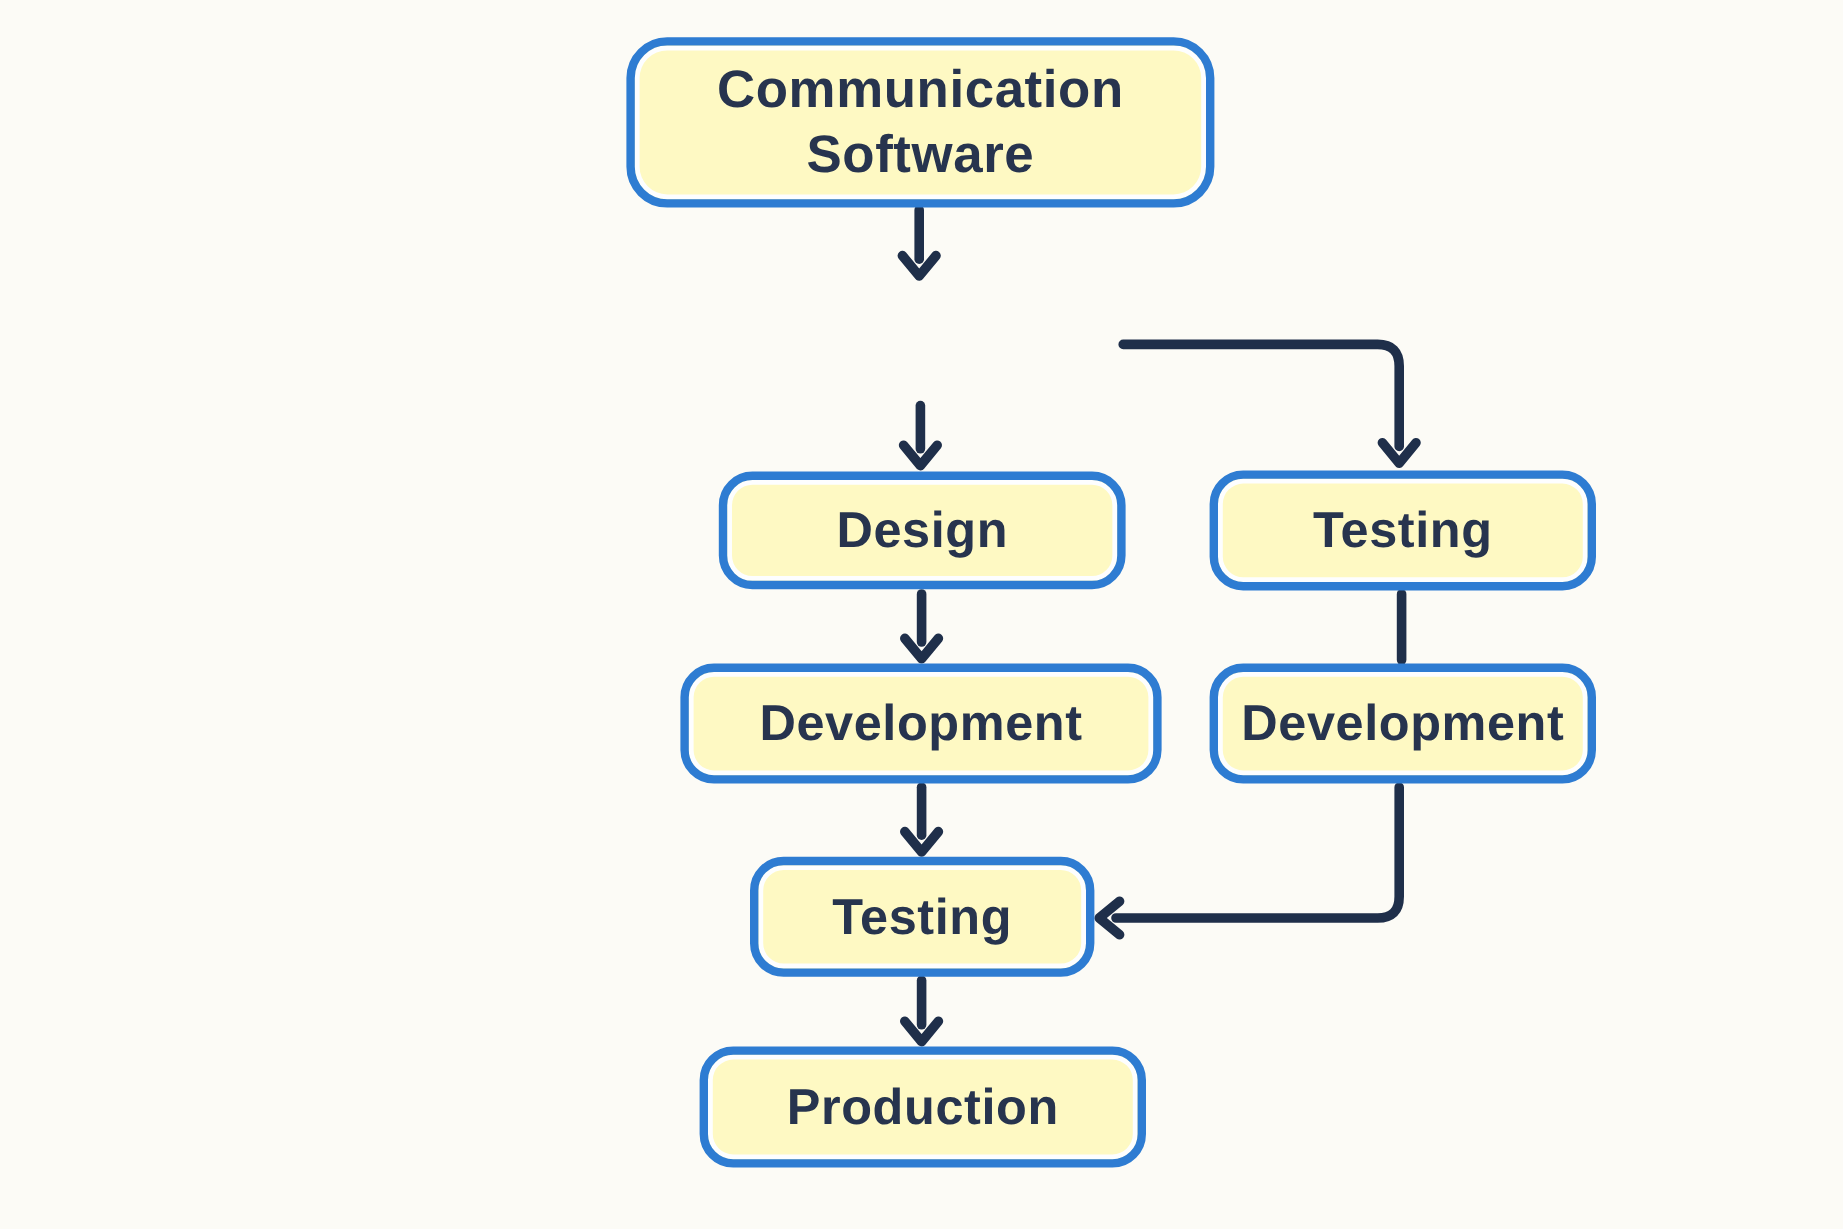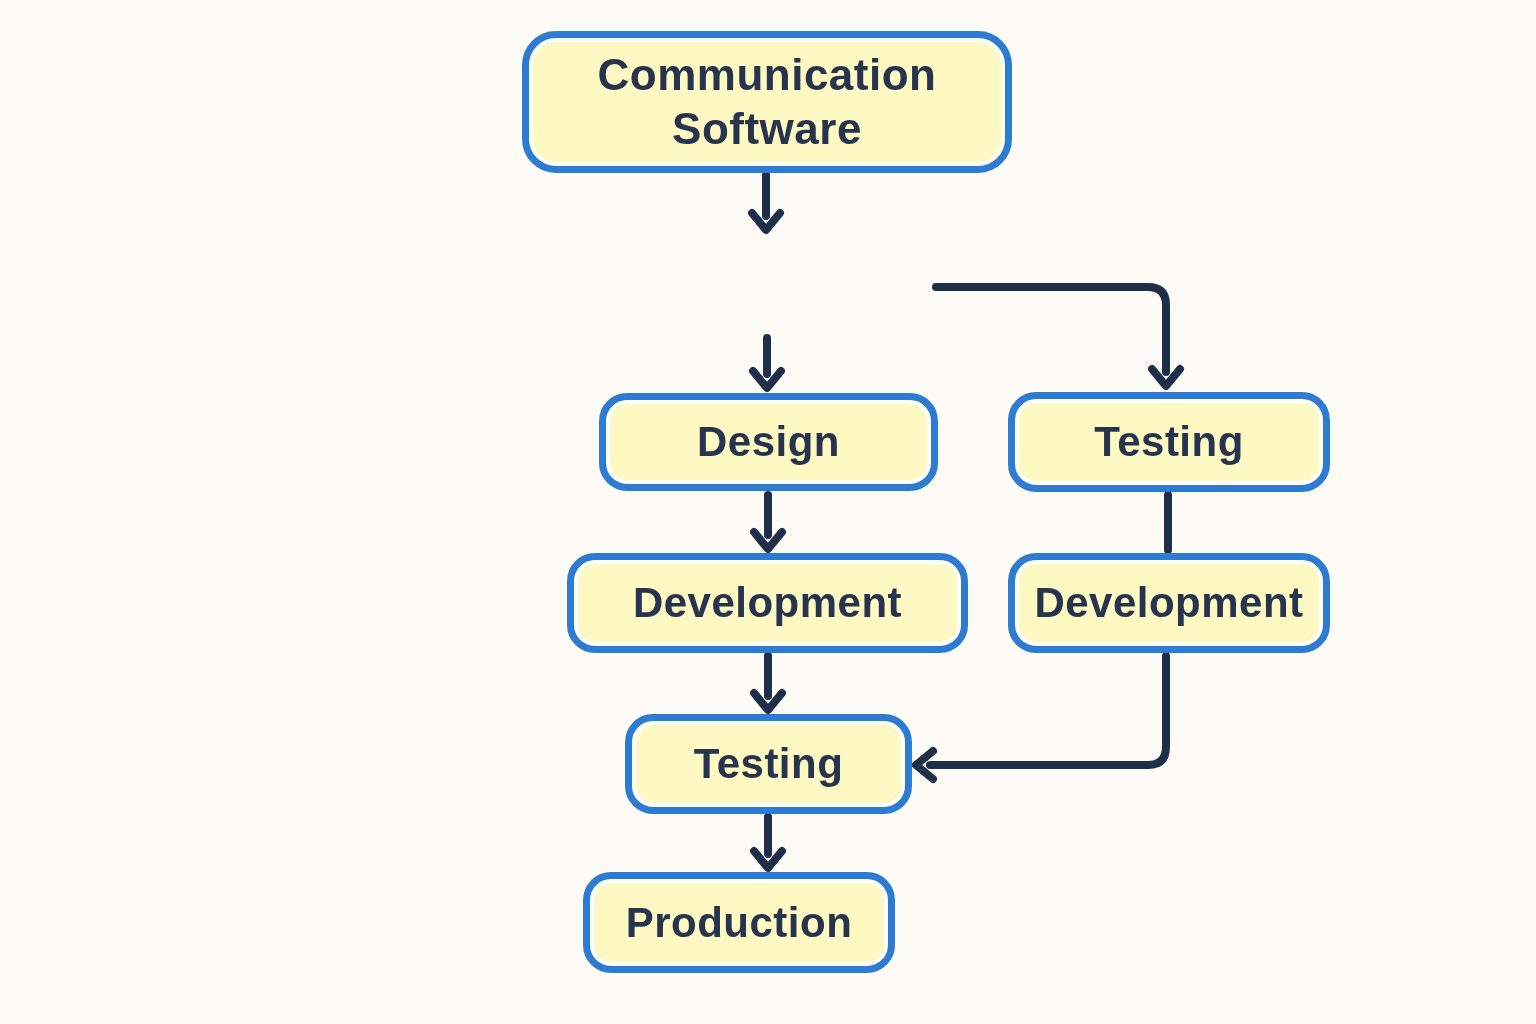--- a/index.html
+++ b/index.html
@@ -45,21 +45,21 @@
     line-height: 1.22;
     letter-spacing: 0.5px;
   }
   #n-comm        { left: 522px;  top: 31px;  width: 490px; height: 142px; border-radius: 34px; font-size: 44px; padding: 0 20px; }
   #n-planning    { left: 597px;  top: 236px; width: 340px; height: 98px;  }
   #n-design      { left: 599px;  top: 393px; width: 339px; height: 98px;  }
   #n-testing-branch { left: 1008px; top: 392px; width: 322px; height: 100px; }
   #n-development { left: 567px;  top: 553px; width: 401px; height: 100px; }
   #n-deployment  { left: 1008px; top: 553px; width: 322px; height: 100px; }
   #n-testing-main{ left: 625px;  top: 714px; width: 287px; height: 100px; }
-  #n-production  { left: 583px;  top: 872px; width: 312px; height: 101px; }
+  #n-production  { left: 583px;  top: 872px; width: 372px; height: 101px; }
 </style>
 </head>
 <body>
 
 <div class="stage">
 
   <svg class="connectors" viewBox="0 0 1536 1024" xmlns="http://www.w3.org/2000/svg">
     <defs>
       <marker id="arrow" viewBox="-26 -22 34 44" refX="-14" refY="0" markerWidth="34" markerHeight="44" orient="auto" markerUnits="userSpaceOnUse">
         <path d="M-17,-14 L0,0 L-17,14" fill="none" stroke="#1f2f4a" stroke-width="8" stroke-linecap="round" stroke-linejoin="round"></path>

